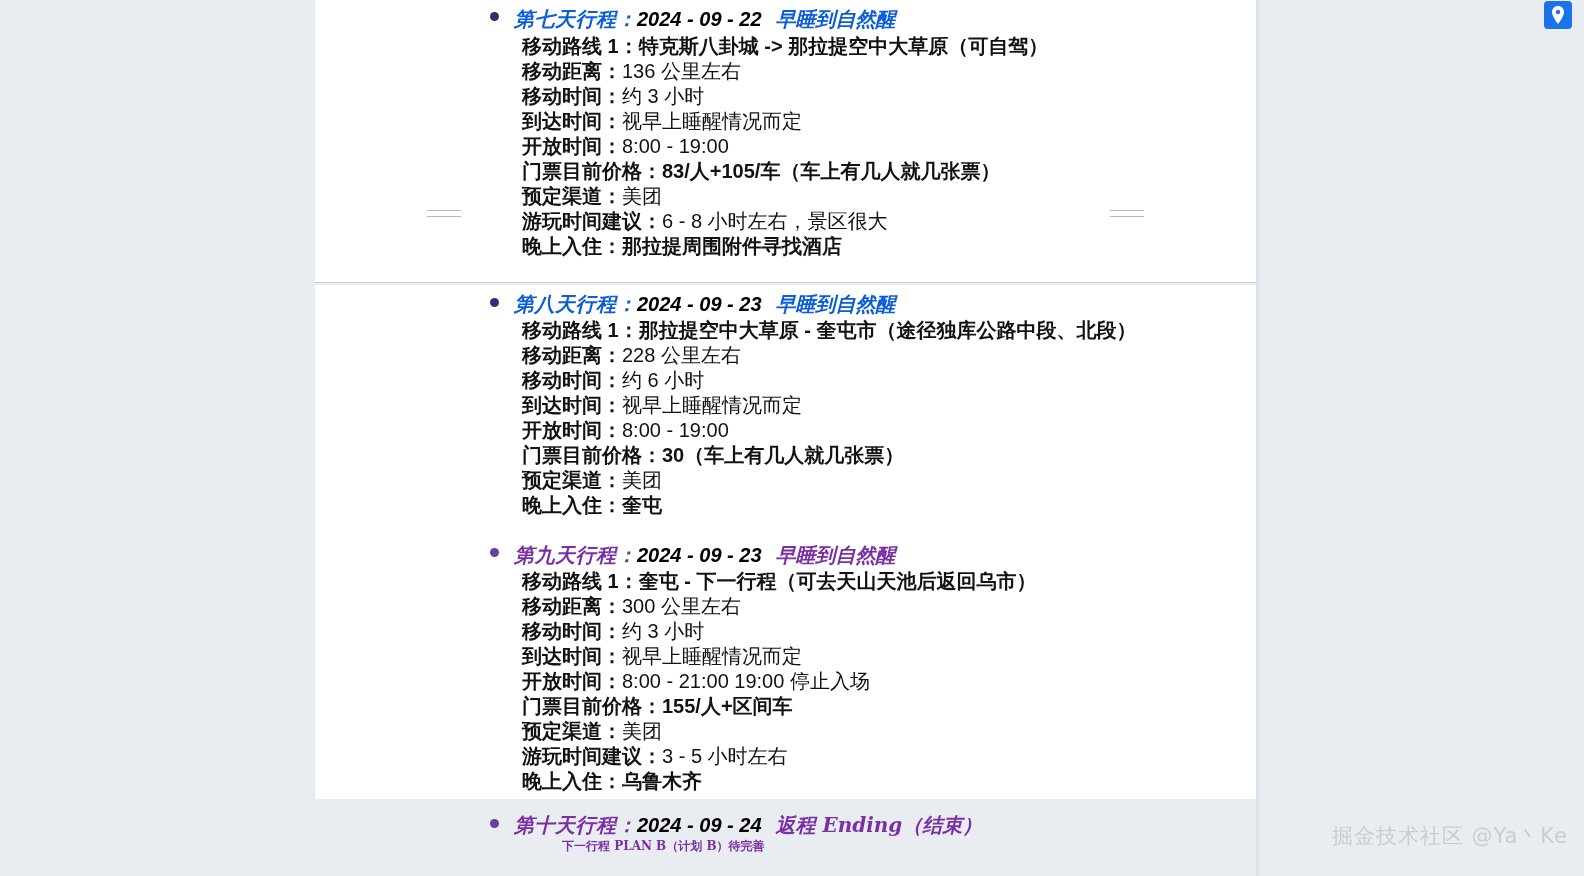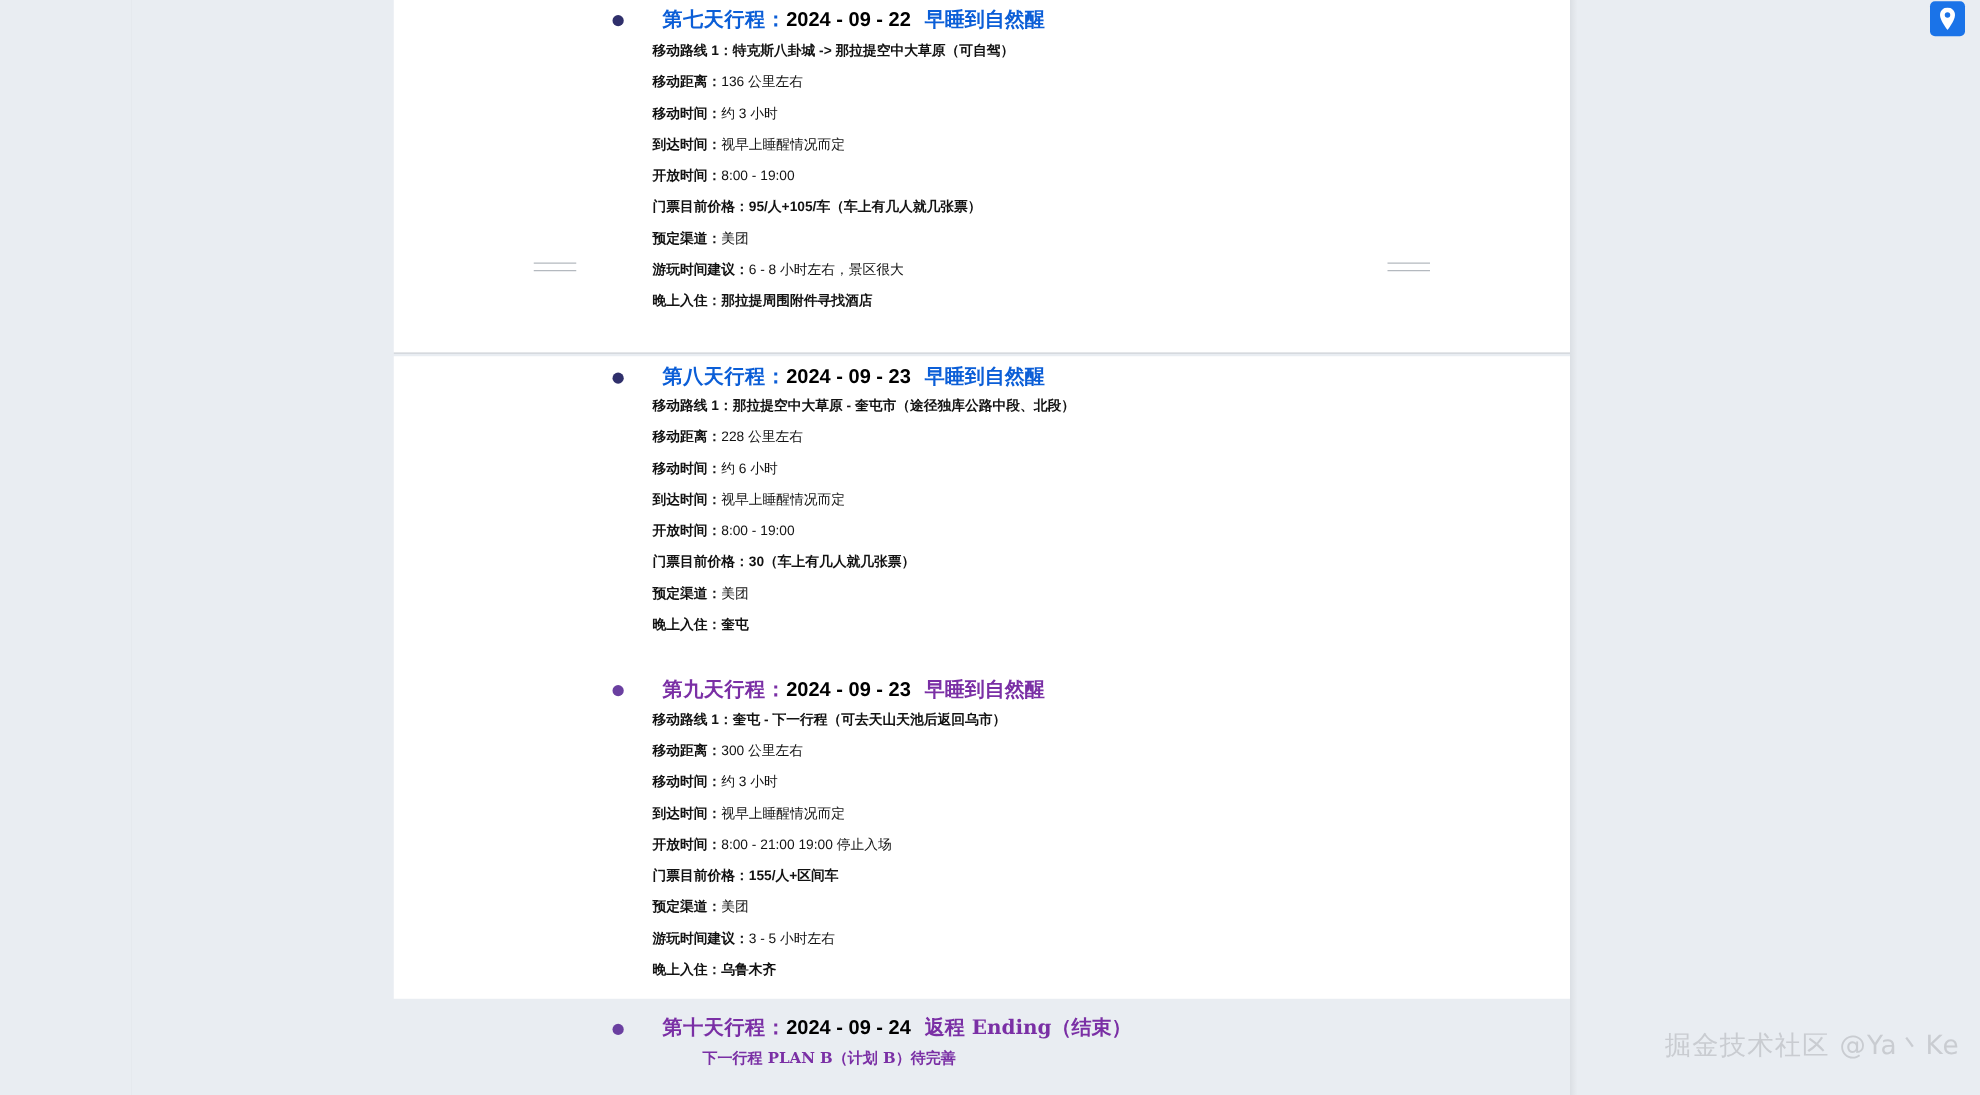--- a/index.html
+++ b/index.html
@@ -76,45 +76,46 @@
     position: absolute;
     left: 175px;
     width: 9px;
     height: 9px;
     border-radius: 50%;
     background: #2f2f6b;
   }
   .bullet.purple { background: #6a3fa0; }
   .head {
     position: absolute;
-    left: 215px;
-    white-space: nowrap;
-    font-size: 16px;
-    font-weight: bold;
+    left: 199px;
+    white-space: nowrap;
+    font-size: 20px;
+    font-weight: bold;
+    font-style: italic;
   }
   .head .day {
     color: #0b5ed7;
     font-family: "DejaVu Serif", serif;
     letter-spacing: 0.5px;
   }
   .head .day.violet { color: #7a2fa5; }
   .head .date {
     color: #000;
     font-family: "Liberation Sans", sans-serif;
   }
   .head .note {
     color: #0b5ed7;
     font-family: "DejaVu Serif", serif;
   }
   .head .note.violet { color: #7a2fa5; }
   .line {
     position: absolute;
     left: 207px;
     white-space: nowrap;
-    font-size: 11px;
+    font-size: 20px;
     color: #121212;
     line-height: 1;
   }
   .line b {
     font-weight: bold;
   }
   .line .val {
     font-weight: normal;
   }
   .line .valb {
@@ -176,21 +177,21 @@
       <div class="entry">
         <div class="bullet" style="top:72px;"></div>
         <div class="head" style="top:66px;">
           <span class="day">第七天行程：</span><span class="date">2024 - 09 - 22</span><span class="note">&nbsp;&nbsp;</span><span class="note">早睡到自然醒</span>
         </div>
         <div class="line" style="top:96px;"><b>移动路线 1：</b><span class="valb">特克斯八卦城 -&gt;  那拉提空中大草原（可自驾）</span></div>
         <div class="line" style="top:121px;"><b>移动距离：</b><span class="val">136 公里左右</span></div>
         <div class="line" style="top:146px;"><b>移动时间：</b><span class="val">约  3 小时</span></div>
         <div class="line" style="top:171px;"><b>到达时间：</b><span class="val">视早上睡醒情况而定</span></div>
         <div class="line" style="top:196px;"><b>开放时间：</b><span class="val">8:00 - 19:00</span></div>
-        <div class="line" style="top:221px;"><b>门票目前价格：</b><span class="valb">95/人+105/车（车上有几人就几张票）</span></div>
+        <div class="line" style="top:221px;"><b>门票目前价格：</b><span class="valb">83/人+105/车（车上有几人就几张票）</span></div>
         <div class="line" style="top:246px;"><b>预定渠道：</b><span class="val">美团</span></div>
         <div class="line" style="top:271px;"><b>游玩时间建议：</b><span class="val">6 - 8 小时左右，景区很大</span></div>
         <div class="line" style="top:296px;"><b>晚上入住：</b><span class="valb">那拉提周围附件寻找酒店</span></div>
       </div>
 
       <div class="break-mark break-left">
         <span></span>
           <span></span>
       </div>
       <div class="break-mark break-right">

